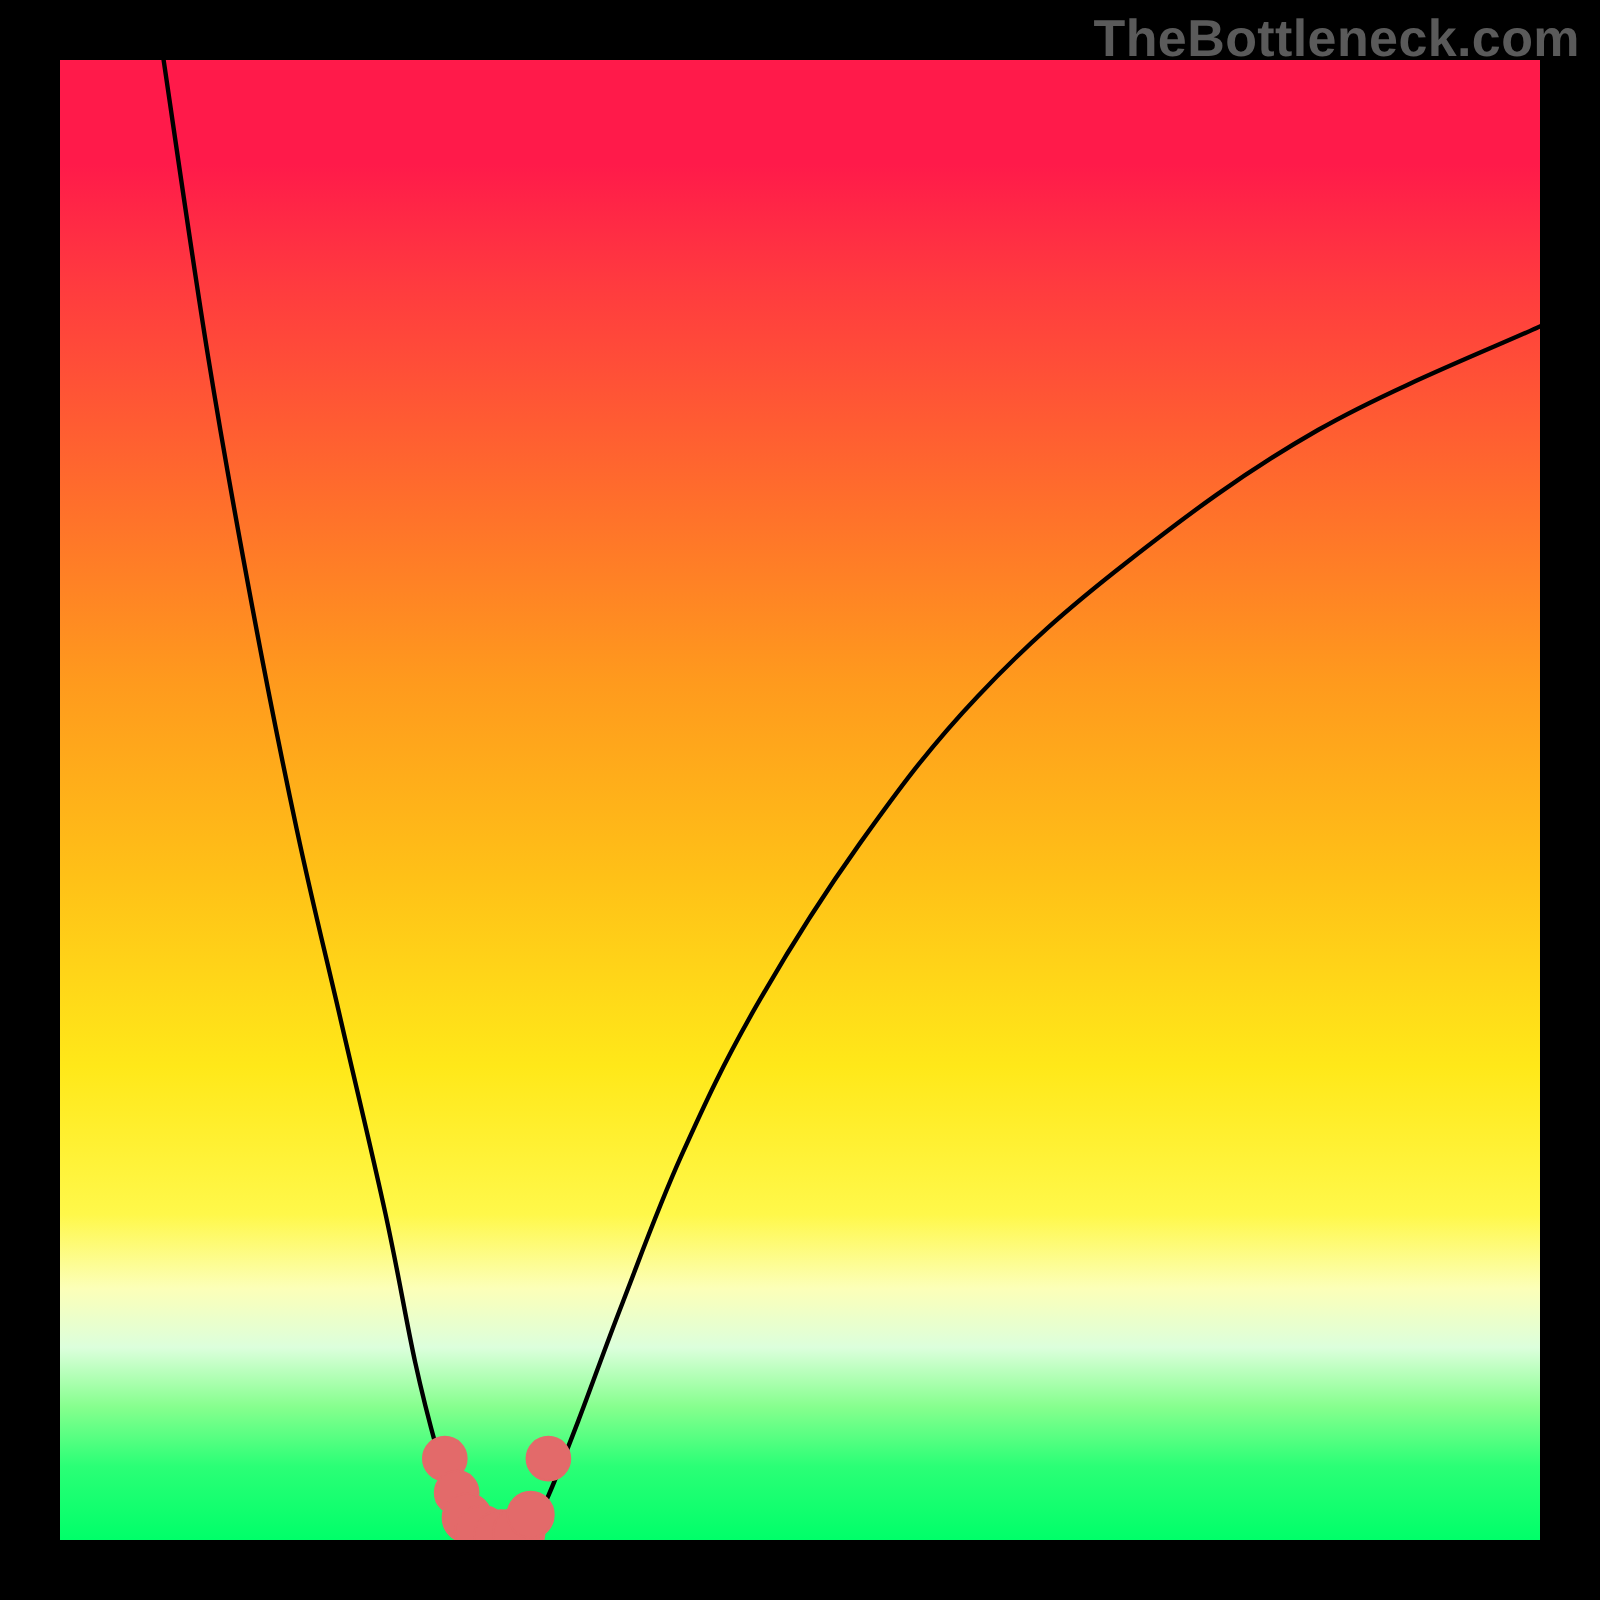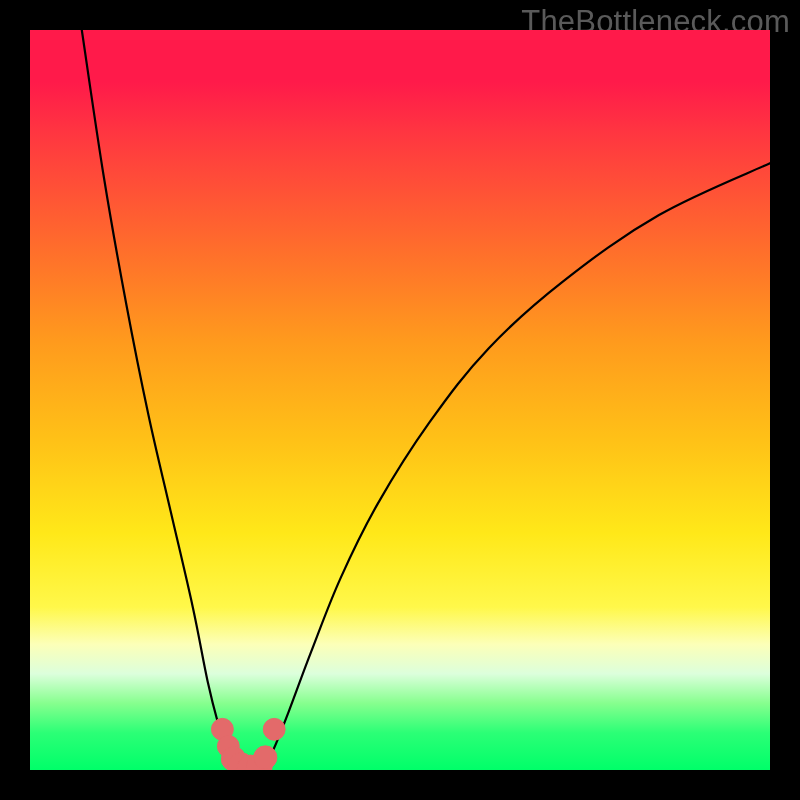--- a/index.html
+++ b/index.html
@@ -38,23 +38,23 @@
       #86ff8e 91%,
       #2bff76 95%,
       #00ff69 100%
     );
   }
   .watermark {
     position: absolute;
     top: 4px;
     right: 10px;
     color: #5a5a5a;
-    font-size: 31px;
+    font-size: 26px;
     letter-spacing: 0.2px;
-    font-weight: 400;
+    font-weight: 700;
   }
   svg.curves {
     position: absolute;
     left: 0;
     top: 0;
     width: 740px;
     height: 740px;
   }
   .dot {
     fill: #e36a6a;

